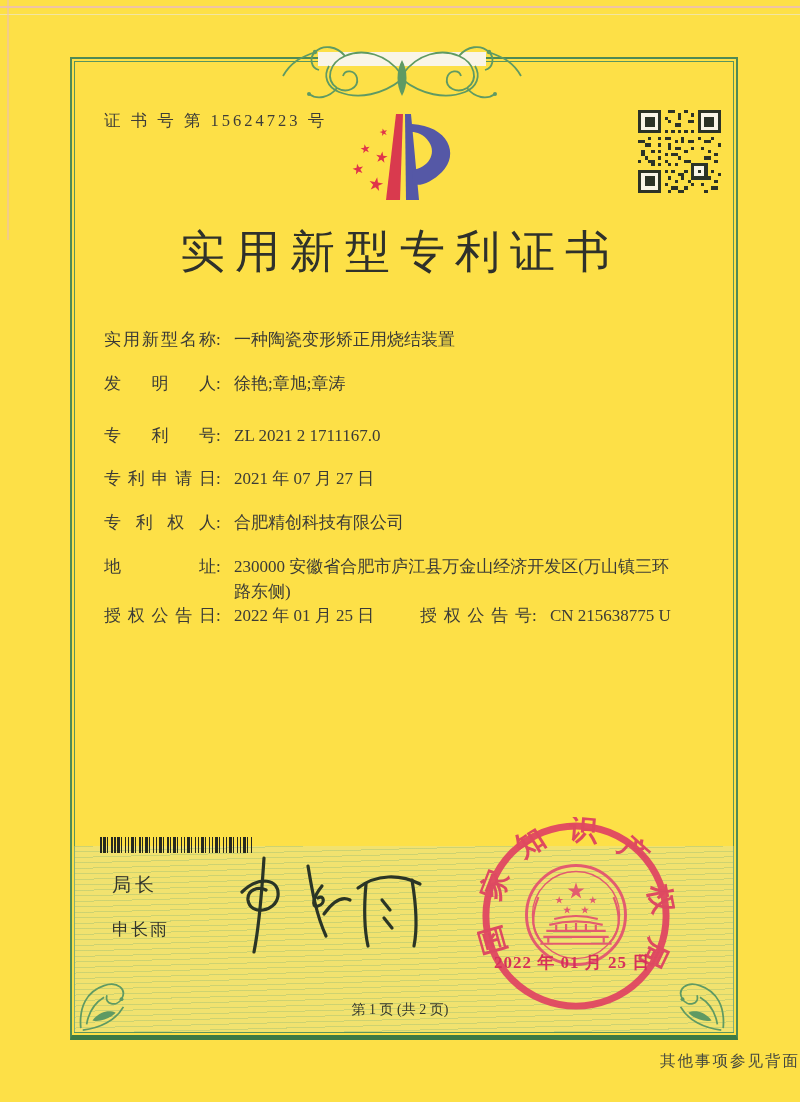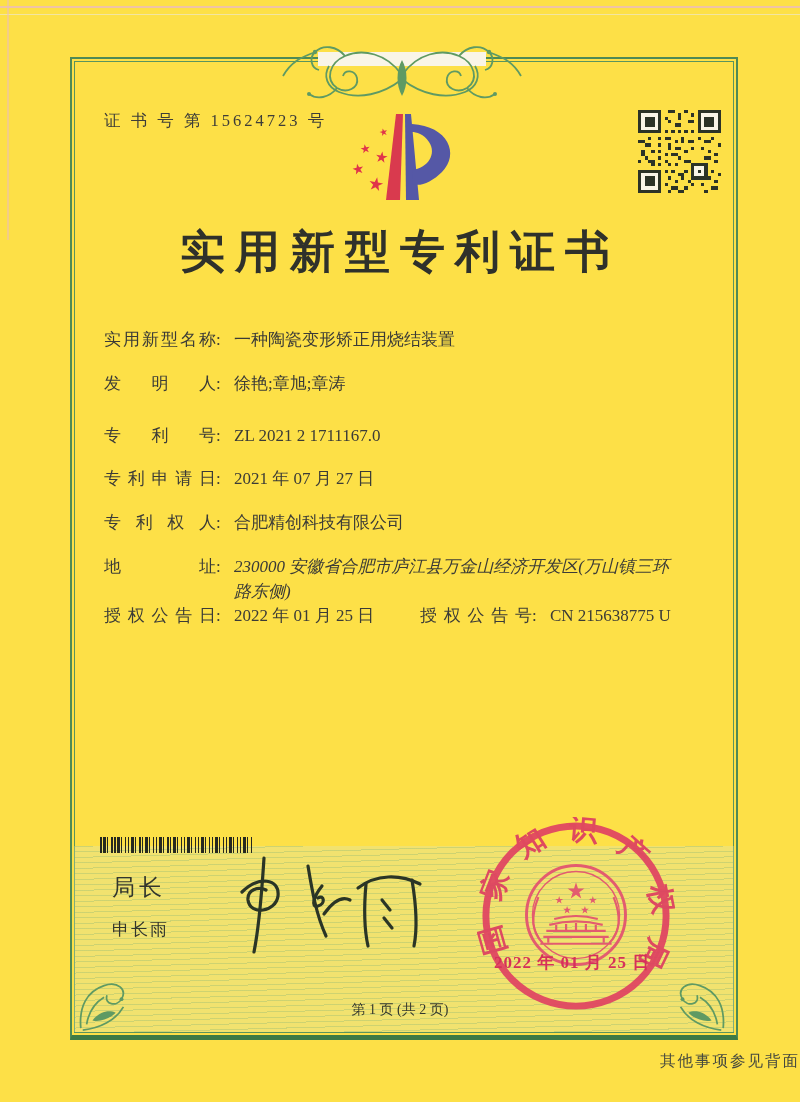--- a/index.html
+++ b/index.html
@@ -33,41 +33,41 @@
   .corner-orn.bl{left:75px;top:972px;}
   .corner-orn.br{left:667px;top:972px;transform:scaleX(-1);}
 
   .cert-no{position:absolute;left:104px;top:110px;font-size:16.5px;letter-spacing:3px;color:#3d3d39;}
 
   .logo{position:absolute;left:330px;top:110px;width:150px;height:108px;}
   .qr{position:absolute;left:638px;top:110px;width:83px;height:83px;}
 
   .title{
     position:absolute;left:0;top:222px;width:800px;text-align:center;
-    font-size:45px;letter-spacing:10px;font-weight:700;color:#2f312b;
+    font-size:45px;letter-spacing:10px;font-weight:400;color:#2f312b;
   }
 
   .fields{position:absolute;left:104px;top:0;width:600px;}
   .frow{position:absolute;left:0;width:600px;display:flex;align-items:flex-start;font-size:17px;line-height:1.45;color:#3b3b37;}
   .flabel{flex:0 0 112px;text-align:justify;text-align-last:justify;}
   .fcolon{flex:0 0 12px;}
   .fvalue{margin-left:6px;}
-  .fvalue.addr{width:436px;font-style:italic;}
+  .fvalue.addr{width:436px;}
   .fgroup{display:flex;}
   .fgroup.first{width:316px;flex:0 0 316px;align-items:center;}
 
   .paras{position:absolute;left:104px;top:641px;width:598px;}
   .paras p{margin:0;text-indent:2em;font-size:15.5px;line-height:1.6;letter-spacing:.5px;color:#45473f;}
 
   .barcode{
     position:absolute;left:100px;top:837px;width:152px;height:16px;
     background:repeating-linear-gradient(90deg,#26281f 0 1.5px,transparent 1.5px 3px,#26281f 3px 6px,transparent 6px 7px,#26281f 7px 8px,transparent 8px 11px,#26281f 11px 12.5px,transparent 12.5px 14px);
   }
 
-  .officer-title{position:absolute;left:112px;top:872px;font-size:23px;letter-spacing:4px;color:#32362d;}
+  .officer-title{position:absolute;left:112px;top:872px;font-size:19px;letter-spacing:4px;color:#32362d;}
   .officer-name{position:absolute;left:112px;top:918px;font-size:17px;letter-spacing:2px;color:#32362d;}
   .signature{position:absolute;left:224px;top:852px;width:215px;height:105px;}
 
   .seal{position:absolute;left:477px;top:817px;width:198px;height:198px;}
   .seal-date{position:absolute;left:494px;top:951px;width:170px;font-size:17px;letter-spacing:1px;color:#d6305a;font-weight:600;}
 
   .page-info{position:absolute;left:0;top:1001px;width:800px;text-align:center;font-size:14px;color:#33382e;}
   .back-note{position:absolute;left:0;top:1051px;width:800px;text-align:right;font-size:15.5px;letter-spacing:2px;color:#45493f;}
 
   svg .grn{stroke:#5f9a63;stroke-width:1.8;fill:none;}

